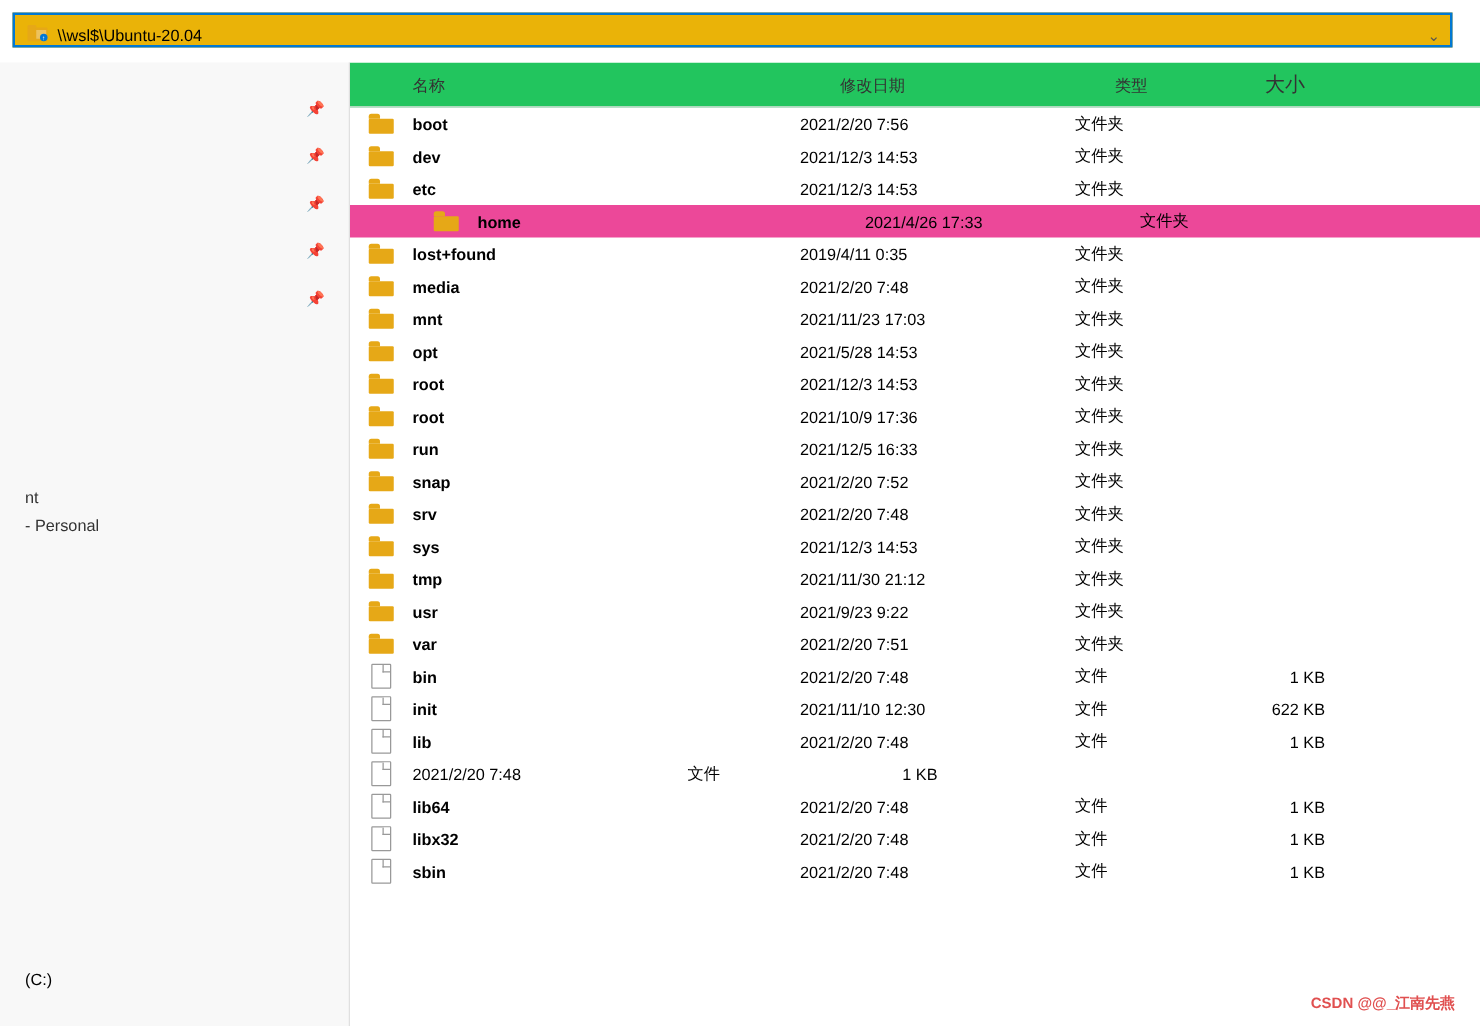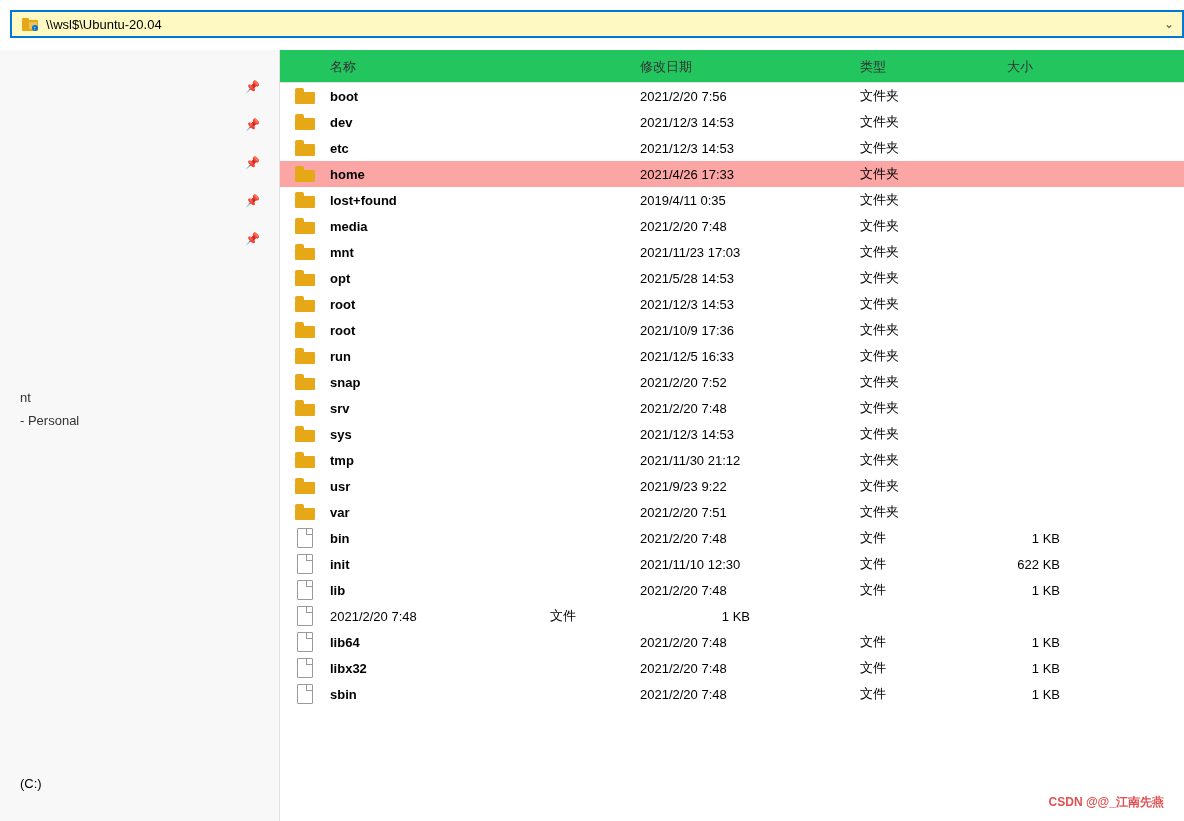--- a/index.html
+++ b/index.html
@@ -11,26 +11,26 @@
       height: 821px;
       overflow: hidden;
       position: relative;
     }
 
     
     .address-bar {
       position: absolute;
       top: 10px;
       left: 10px;
-      right: 0;
+      right: 22px;
       height: 28px;
       border: 2px solid #0078d4;
-      background: #fef9c3;
+      background: #eab308;
       display: flex;
-      align-items: center;
+      align-items: flex-end;
       padding: 0 8px;
     }
     .address-bar-icon {
       width: 20px;
       height: 20px;
       margin-right: 6px;
       display: flex;
       align-items: center;
       justify-content: center;
     }
@@ -119,45 +119,47 @@
       padding-left: 50px;
       font-size: 13px;
       color: #333;
       cursor: pointer;
     }
     .col-date-header {
       width: 220px;
       font-size: 13px;
       color: #333;
       cursor: pointer;
+      margin-left: 32px;
     }
     .col-type-header {
       width: 120px;
       font-size: 13px;
       color: #333;
       cursor: pointer;
     }
     .col-size-header {
       width: 100px;
-      font-size: 13px;
+      font-size: 16px;
       color: #333;
-      text-align: center;
+      text-align: left;
       padding-right: 20px;
       cursor: pointer;
     }
 
     
     .file-row {
       display: flex;
       align-items: center;
       height: 26px;
       cursor: pointer;
     }
     .file-row.selected {
-      background: #fca5a5;
+      background: #ec4899;
+      justify-content: center;
     }
 
     .file-icon-cell {
       width: 50px;
       display: flex;
       align-items: center;
       justify-content: center;
       flex-shrink: 0;
     }
 

